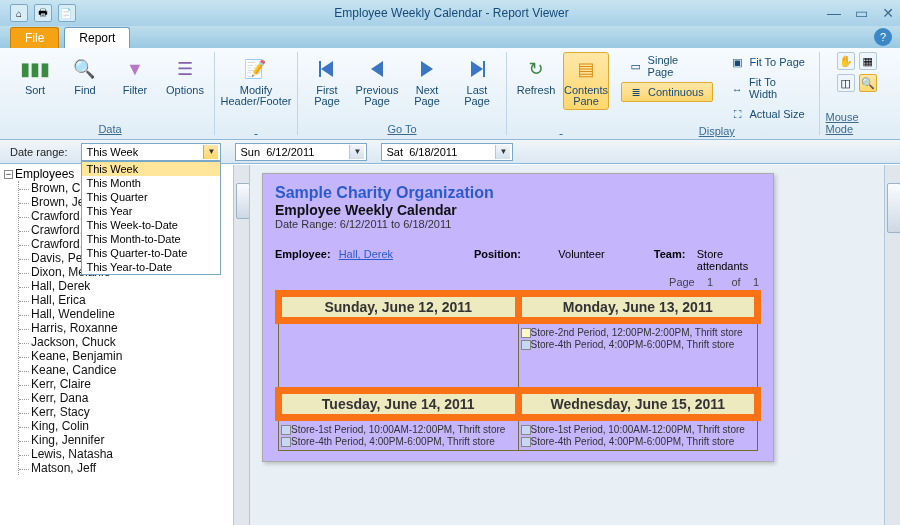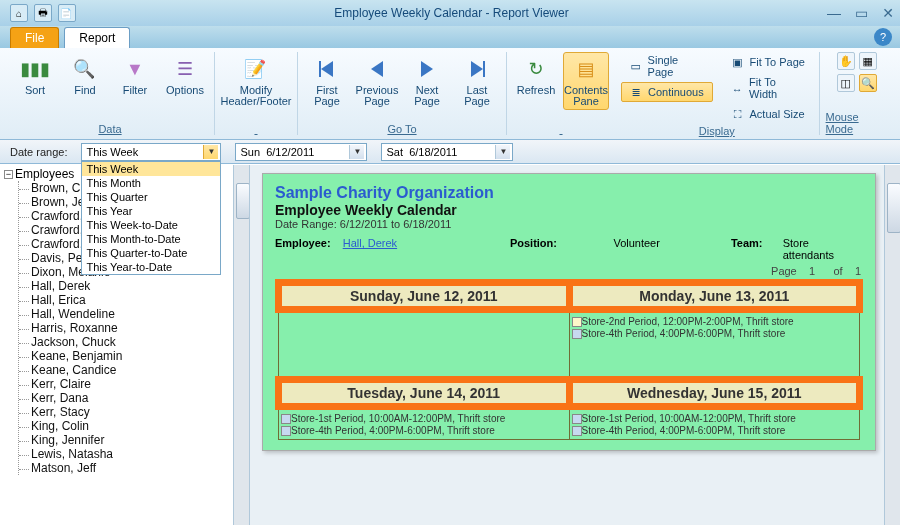--- a/index.html
+++ b/index.html
@@ -60,24 +60,24 @@
 .tree .root { display:flex; align-items:center; gap:2px; font-size:12px;}
 .tree .root .tgl { width:9px; height:9px; border:1px solid #888; display:inline-flex; align-items:center; justify-content:center; font-size:9px; line-height:7px;}
 .tree ul { list-style:none; margin-left:14px; border-left:1px dotted #999; padding-left:12px;}
 .tree li { font-size:12px; padding:0; color:#111; position:relative;}
 .tree li::before { content:""; position:absolute; left:-12px; top:8px; width:10px; border-top:1px dotted #999;}
 .treesb { position:absolute; right:0; top:0; bottom:0; width:16px; background:#e0e6ec; border-left:1px solid #b0c8da;}
 .treesb::after { content:""; position:absolute; top:18px; left:2px; width:12px; height:34px; background:linear-gradient(#fafcff,#cdd8e4); border:1px solid #9db3c6; border-radius:2px;}
 
 
 .report { flex:1; background:#e9f0f5; position:relative; overflow:hidden;}
-.paper { position:absolute; left:12px; top:8px; width:614px; background:#86efac; border:1px solid #aaa; box-shadow:2px 2px 4px rgba(0,0,0,.2); padding:10px 12px; font-size:11px;}
+.paper { position:absolute; left:12px; top:8px; width:512px; background:#c4b5fd; border:1px solid #aaa; box-shadow:2px 2px 4px rgba(0,0,0,.2); padding:10px 12px; font-size:11px;}
 .org-title { color:#2b5bcf; font-size:16px; font-weight:bold;}
 .rep-title { font-size:14px; font-weight:bold; color:#111;}
-.rep-sub { font-size:11px; color:#333; margin-bottom:7px;}
+.rep-sub { font-size:11px; color:#333; margin-bottom:18px;}
 .inforow { display:flex; gap:8px; margin:2px 0;}
 .inforow b { color:#000;}
 .inforow .link { color:#2b5bcf; text-decoration:underline;}
 .paging { text-align:right; color:#444; margin:4px 2px 2px 0;}
 .cal { width:100%; border-collapse:collapse;}
 .cal th { background:#edeabf; border:7px solid #f97316; padding:2px; font-size:14px; font-weight:bold; color:#333;}
 .cal td { border:1px solid #706d35; vertical-align:top; height:70px; padding:2px; font-size:10px; color:#333;}
 .ev { display:flex; align-items:flex-start; gap:0; margin:1px 0;}
 .sq { width:10px; height:10px; border:1px solid #888; display:inline-block; margin-top:1px;}
 .repsb { position:absolute; right:0; top:0; bottom:0; width:16px; background:#e0e6ec; border-left:1px solid #b0c8da;}

